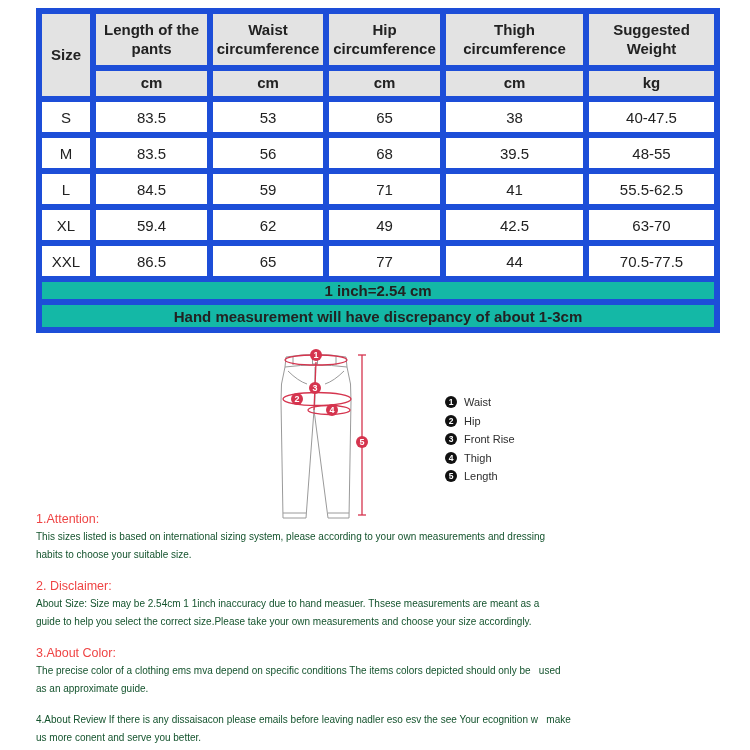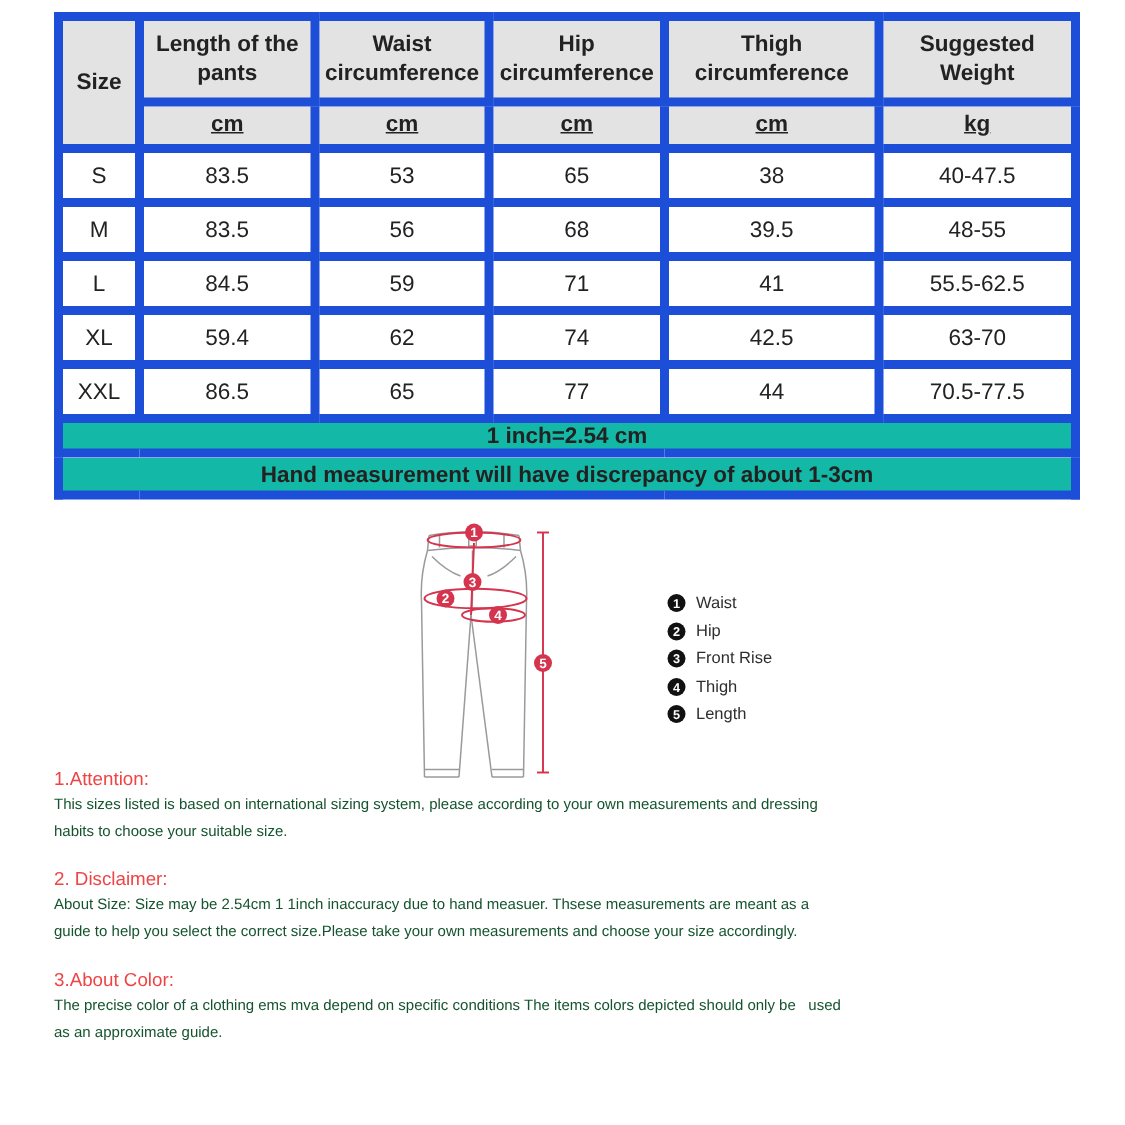--- a/index.html
+++ b/index.html
@@ -21,21 +21,21 @@
     font-size: 15px;
     overflow: hidden;
   }
   table.size-table thead th {
     background: #e3e3e3;
     font-weight: bold;
     white-space: pre-line;
     line-height: 1.25;
   }
   tr.header-row th { height: 57px; }
-  tr.units-row th { height: 31px; text-decoration: underline; }
+  tr.units-row th { height: 31px; }
   tbody td { height: 36px; background: #ffffff; font-weight: normal; }
   tfoot td { background: #14b8a6; font-weight: bold; font-size: 13px; }
   tr.note-inch-row td { height: 23px; }
   tr.note-hand-row td { height: 28px; }
 
   
   .diagram { position: relative; height: 174px; margin-top: 13px; }
   .diagram svg { position: absolute; left: 278px; top: 0; }
   .legend { position: absolute; left: 445px; top: 50px; }
   .legend-item { display: flex; align-items: center; height: 12px; margin-bottom: 6.5px; }
@@ -111,21 +111,21 @@
       <td>84.5</td>
       <td>59</td>
       <td>71</td>
       <td>41</td>
       <td>55.5-62.5</td>
     </tr>
     <tr>
       <td>XL</td>
       <td>59.4</td>
       <td>62</td>
-      <td>74</td>
+      <td>49</td>
       <td>42.5</td>
       <td>63-70</td>
     </tr>
     <tr>
       <td>XXL</td>
       <td>86.5</td>
       <td>65</td>
       <td>77</td>
       <td>44</td>
       <td>70.5-77.5</td>
@@ -222,13 +222,17 @@
   <div class="note">
     <div class="note-heading">2. Disclaimer:</div>
     <div class="note-body">About Size: Size may be 2.54cm 1 1inch inaccuracy due to hand measuer. Thsese measurements are meant as a
 guide to help you select the correct size.Please take your own measurements and choose your size accordingly.</div>
   </div>
   <div class="note">
     <div class="note-heading">3.About Color:</div>
     <div class="note-body">The precise color of a clothing ems mva depend on specific conditions The items colors depicted should only be   used
 as an approximate guide.</div>
   </div>
+  <div class="note">
+    <div class="note-body">4.About Review If there is any dissaisacon please emails before leaving nadler eso esv the see Your ecognition w   make
+us more conent and serve you better.</div>
+  </div>
 </div>
 
 </body></html>

